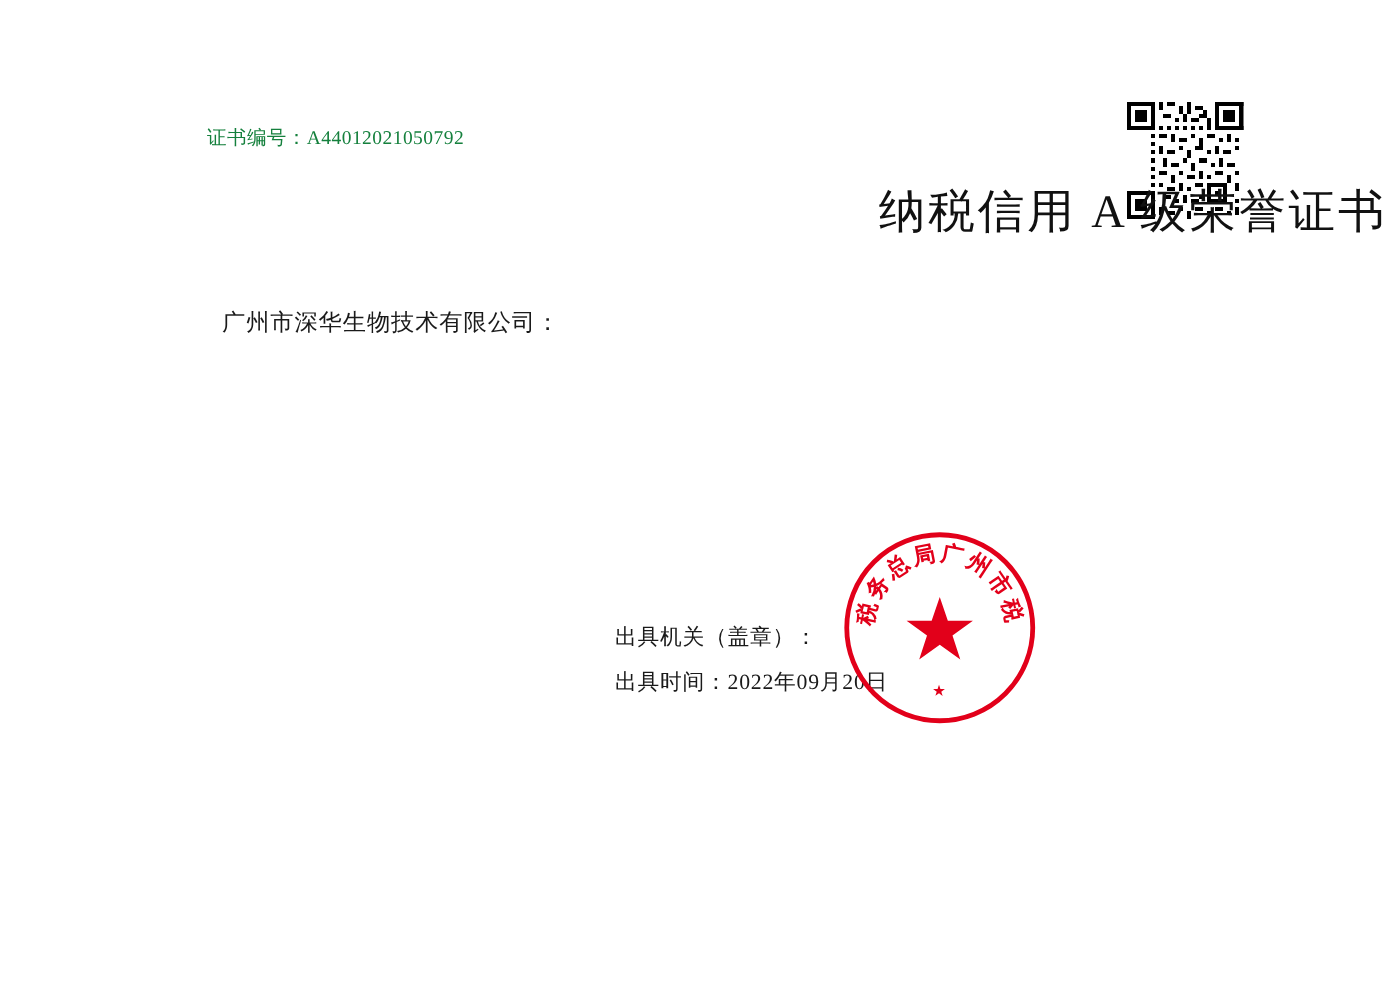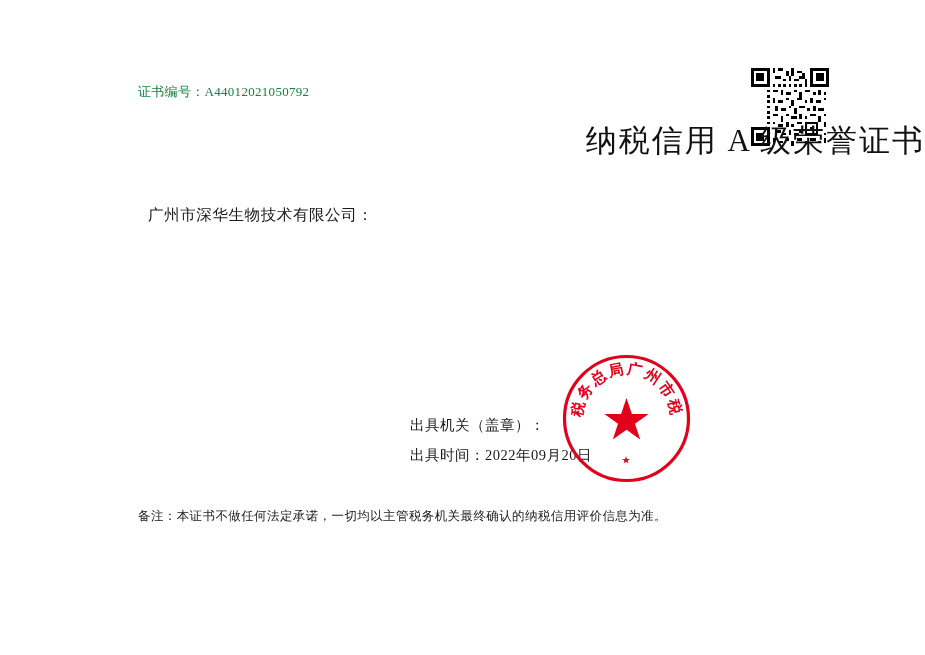--- a/index.html
+++ b/index.html
@@ -255,15 +255,14 @@
       <text font-family="'Liberation Serif','DejaVu Serif',serif" font-size="15" font-weight="bold" fill="#e2001a" letter-spacing="2.2">
         <textPath href="#sealTextPath" startOffset="50%" text-anchor="middle">国家税务总局广州市税务局</textPath>
       </text>
       <g transform="translate(65.5,68)">
         <polygon fill="#e2001a" points="0,-23 5.4,-7.1 22.1,-7.1 8.5,2.7 13.7,18.6 0,8.8 -13.7,18.6 -8.5,2.7 -22.1,-7.1 -5.4,-7.1"></polygon>
       </g>
       <text x="65.5" y="110" text-anchor="middle" font-family="'Liberation Serif','DejaVu Serif',serif" font-size="9" fill="#e2001a" letter-spacing="1">★</text>
     </svg>
   </div>
 
-  <div class="footnote">备注：本证书不做任何法定承诺，一切均以主管税务机关最终确认的纳税信用评价信息为准。</div>
 
 </div>
 
 </body></html>

